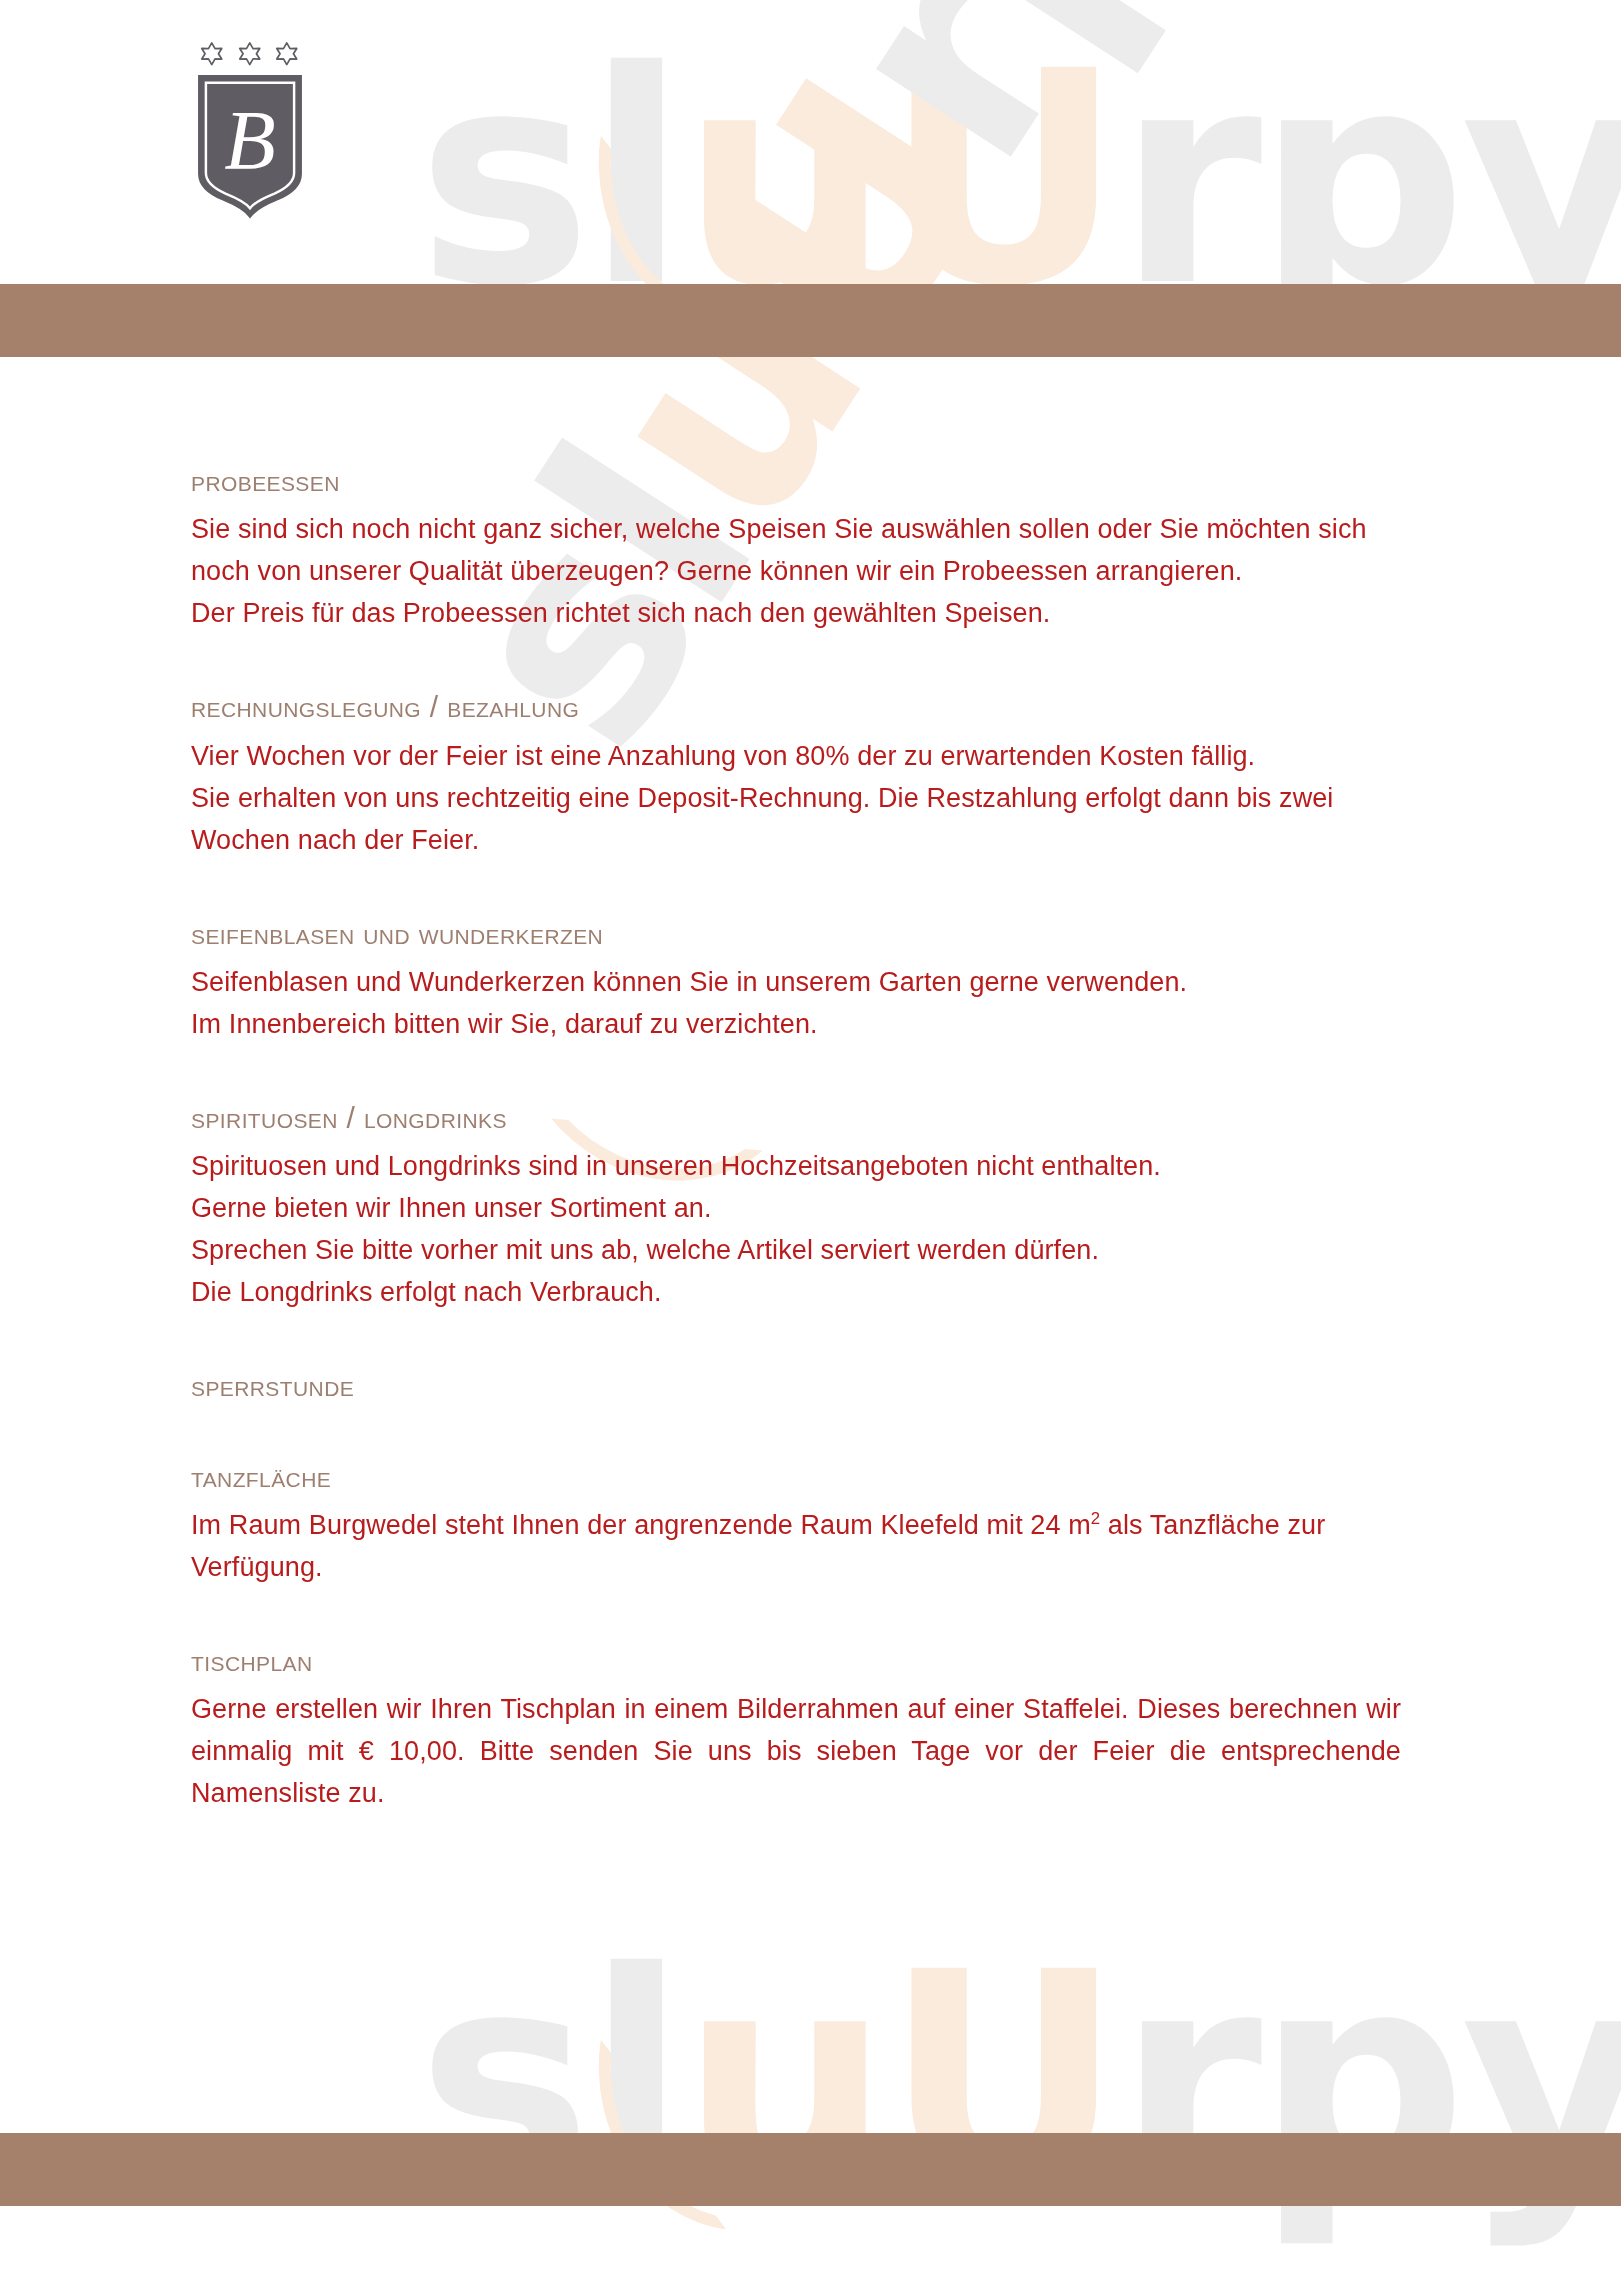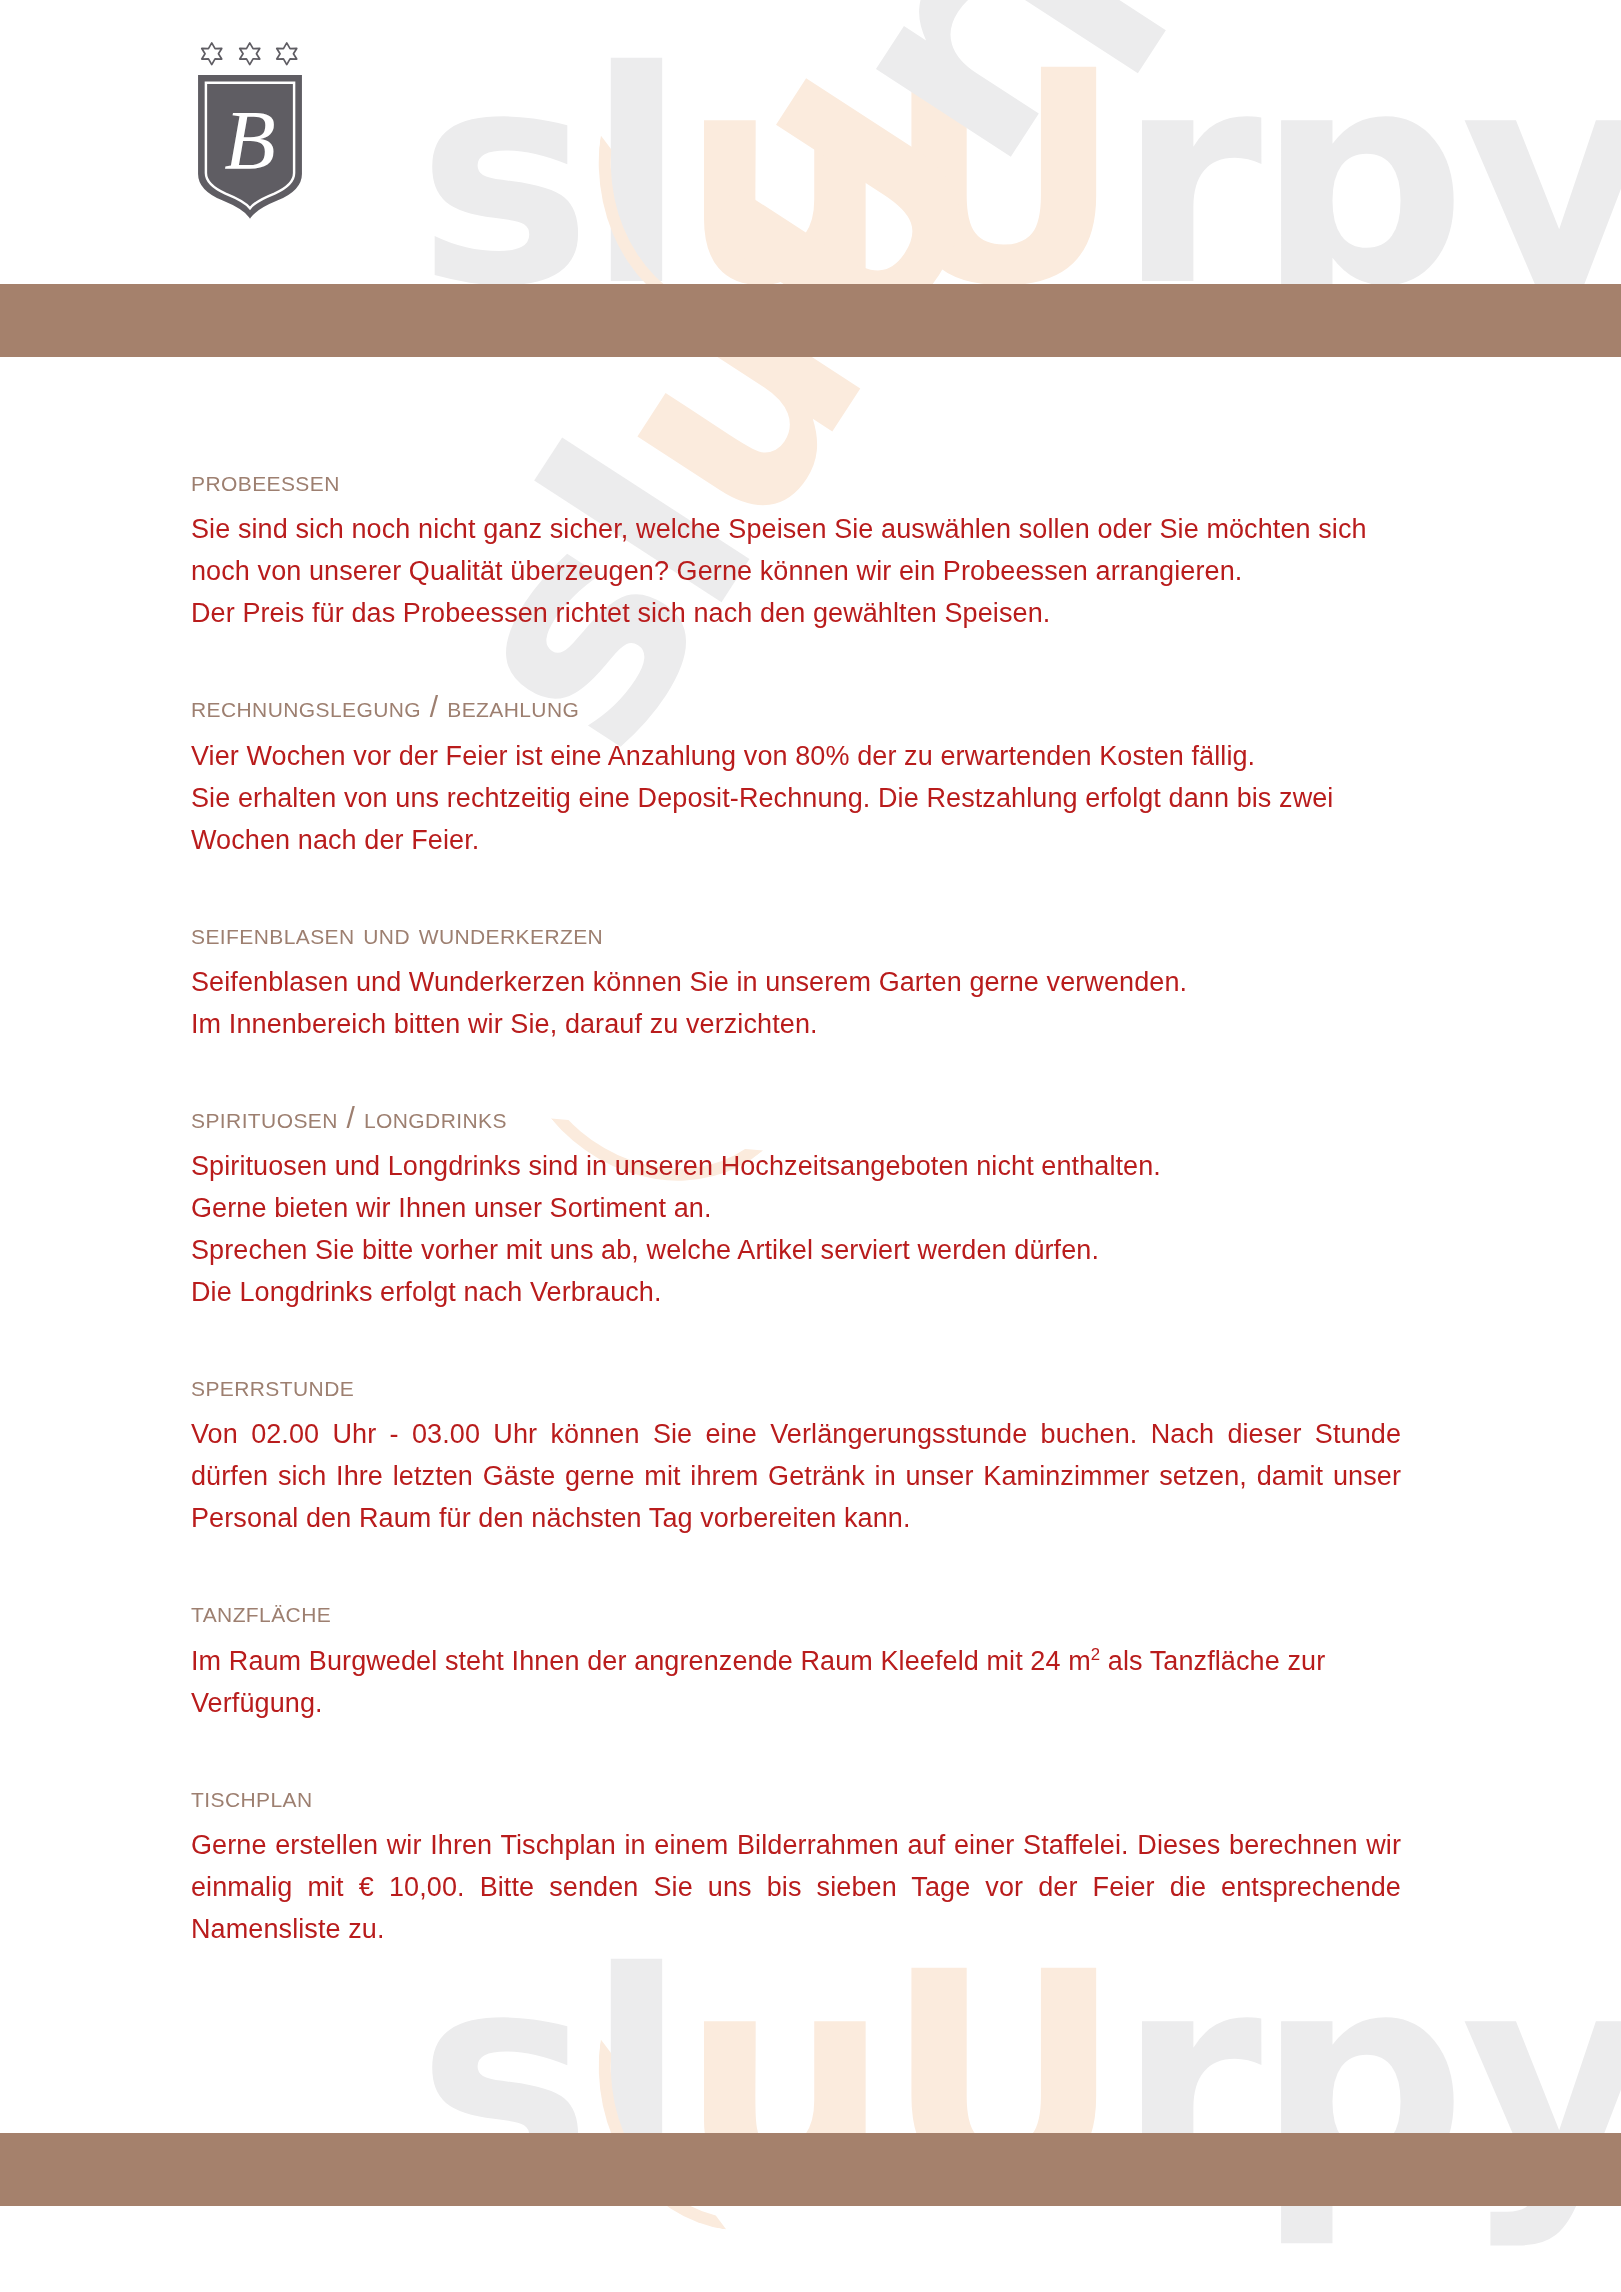--- a/index.html
+++ b/index.html
@@ -211,21 +211,20 @@
       </div>
       <div class="section">
         <h2 class="sec-title">Spirituosen / Longdrinks</h2>
         <p class="body-para">Spirituosen und Longdrinks sind in unseren Hochzeitsangeboten nicht enthalten.</p>
         <p class="body-para">Gerne bieten wir Ihnen unser Sortiment an.</p>
         <p class="body-para">Sprechen Sie bitte vorher mit uns ab, welche Artikel serviert werden dürfen.</p>
         <p class="body-para">Die Longdrinks erfolgt nach Verbrauch.</p>
       </div>
       <div class="section">
         <h2 class="sec-title">Sperrstunde</h2>
-        <p class="body-para justify">Von 02.00 Uhr - 03.00 Uhr können Sie eine Verlängerungsstunde buchen. Nach dieser Stunde dürfen sich Ihre letzten Gäste gerne mit ihrem Getränk in unser Kaminzimmer setzen, damit unser Personal den Raum für den nächsten Tag vorbereiten kann.</p>
       </div>
       <div class="section">
         <h2 class="sec-title">Tanzfläche</h2>
         <p class="body-para">Im Raum Burgwedel steht Ihnen der angrenzende Raum Kleefeld mit 24 m<span class="sup">2</span> als Tanzfläche zur Verfügung.</p>
       </div>
       <div class="section">
         <h2 class="sec-title">Tischplan</h2>
         <p class="body-para justify">Gerne erstellen wir Ihren Tischplan in einem Bilderrahmen auf einer Staffelei. Dieses berechnen wir einmalig mit € 10,00. Bitte senden Sie uns bis sieben Tage vor der Feier die entsprechende Namensliste zu.</p>
       </div>
     </div>

